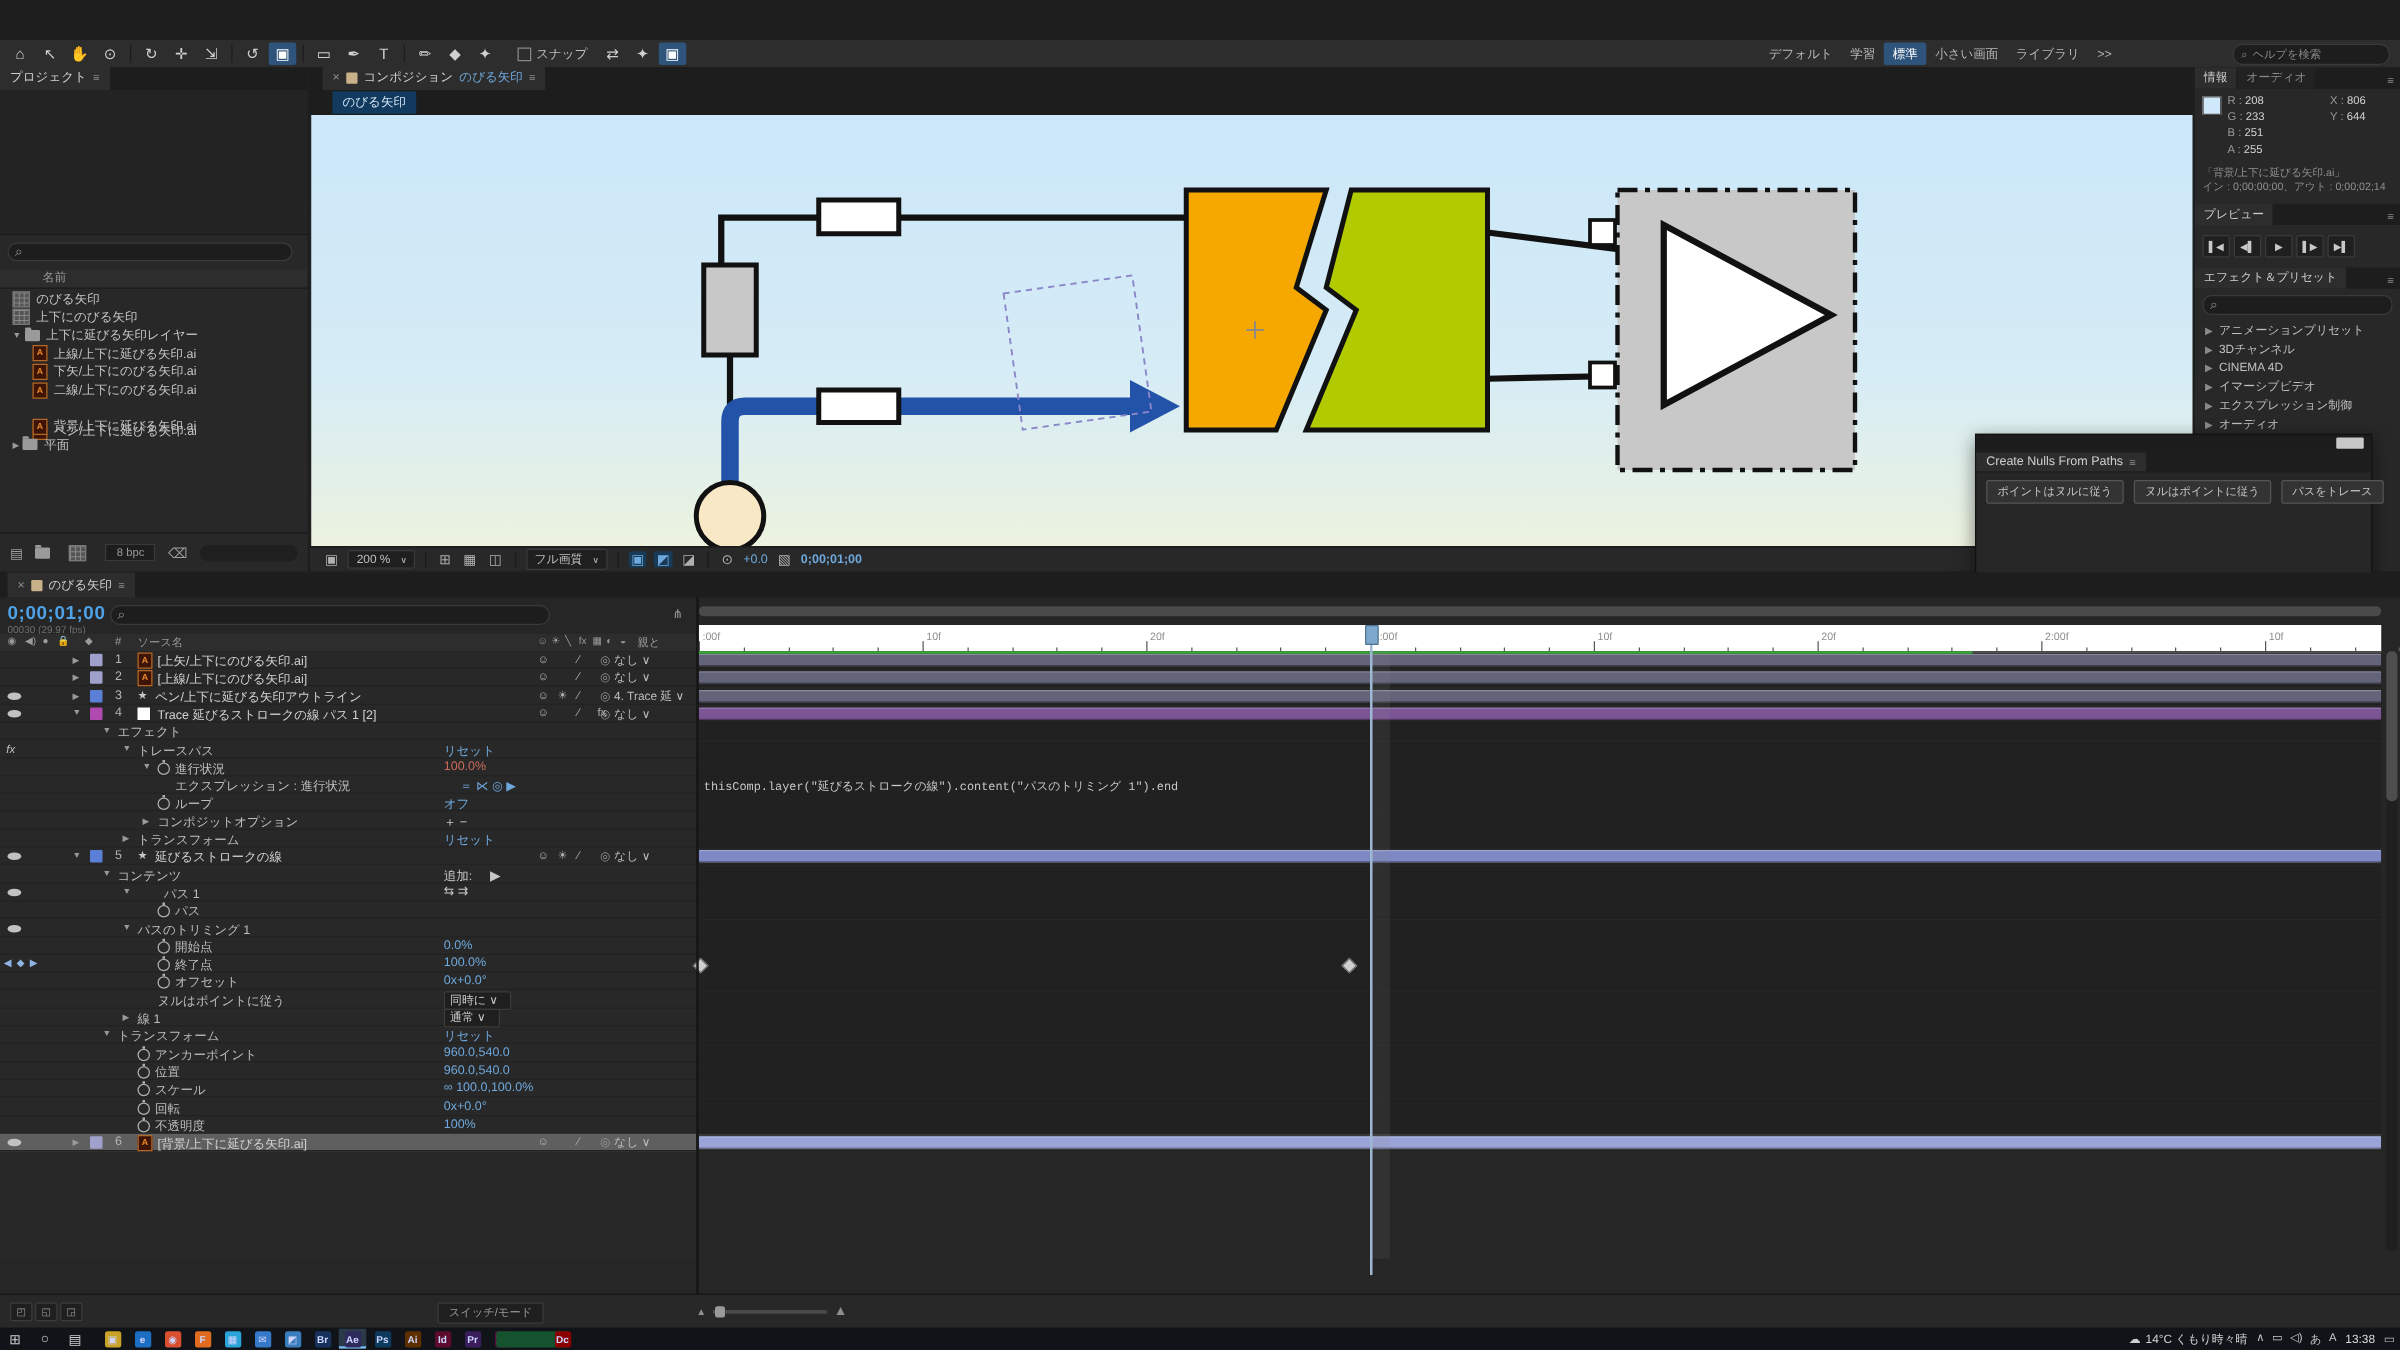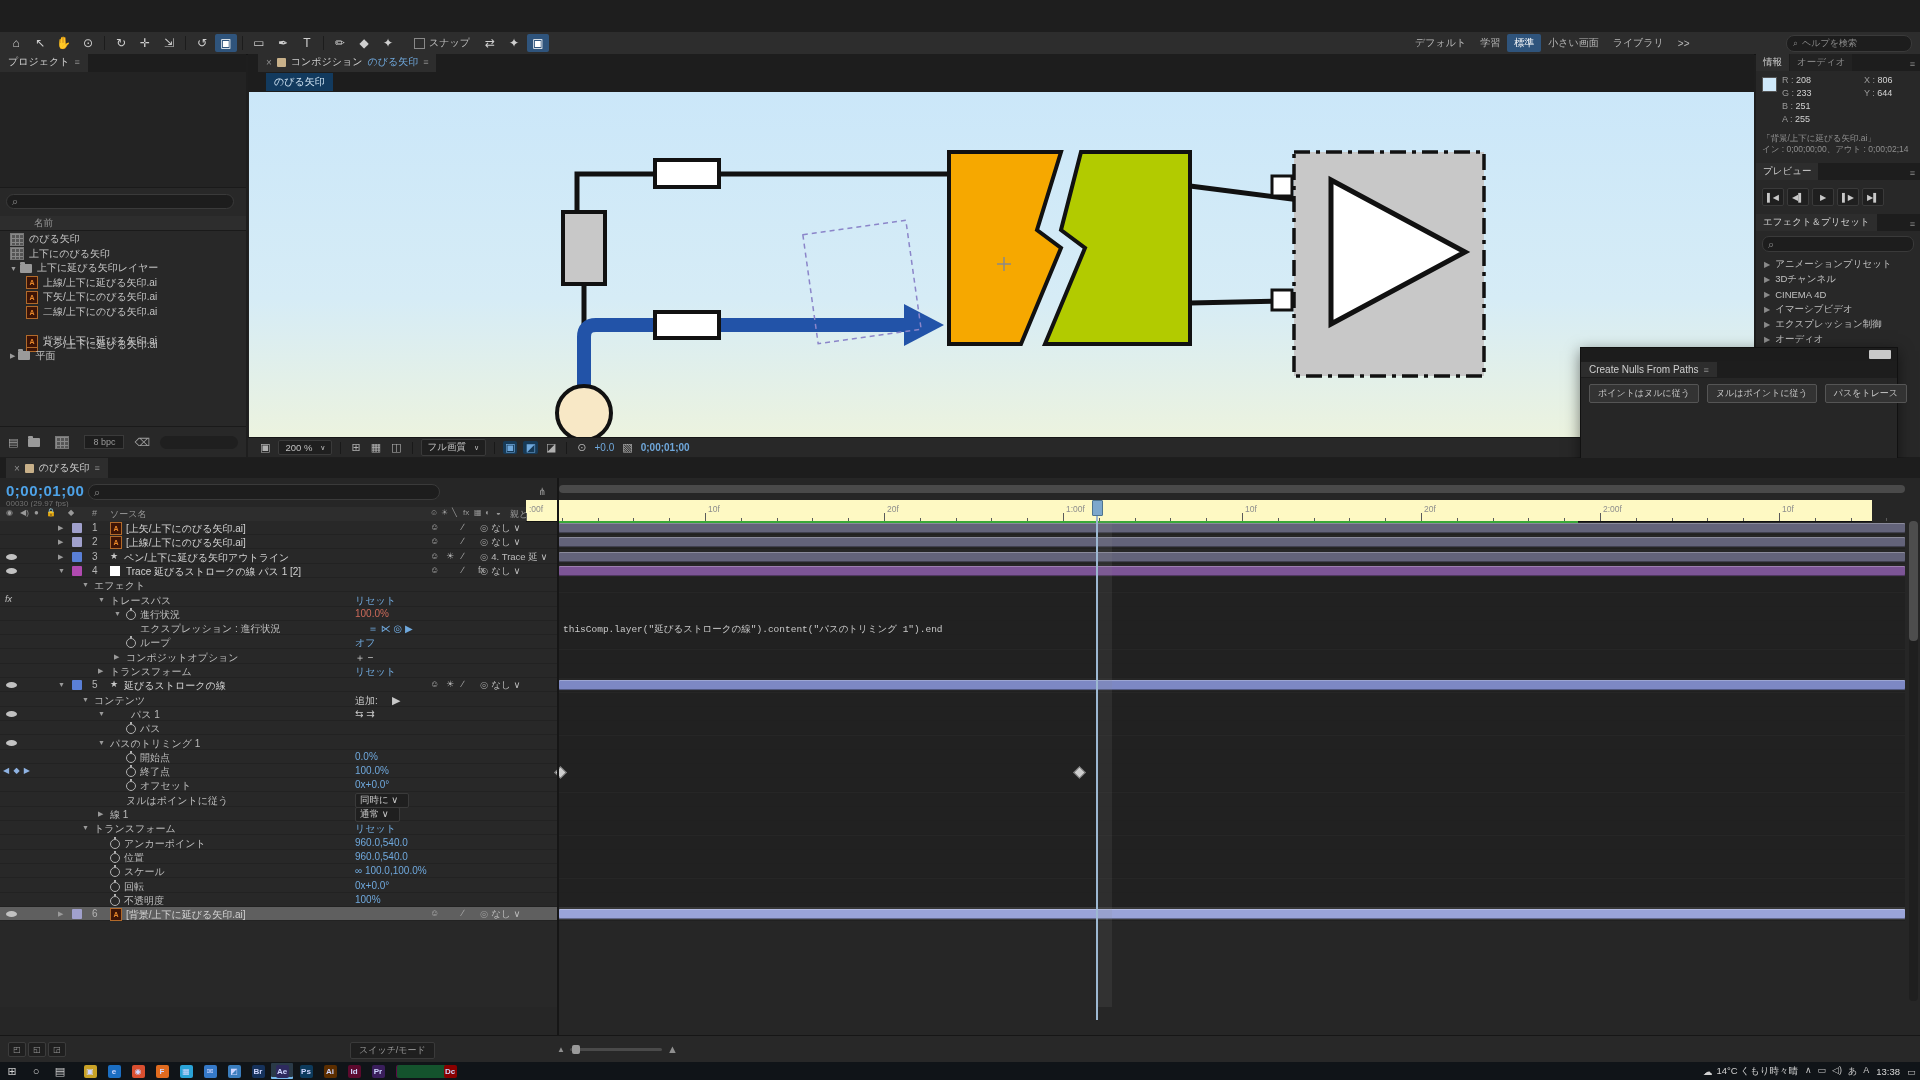--- a/index.html
+++ b/index.html
@@ -76,21 +76,21 @@
   .nbtn{background:#333;border:1px solid #555;border-radius:2px;color:#c8c8c8;font-size:9px;padding:2px 8px;white-space:nowrap;}
   
   #timeline{left:0;top:458px;width:1920px;height:604px;background:#262626;}
   #tl-tabs{height:20px;background:#1d1d1d;display:flex;align-items:flex-end;}
   #tl-tc{position:absolute;left:6px;top:24px;font-size:15px;font-weight:bold;color:#4ea3e8;letter-spacing:.5px;}
   #tl-tc-sub{position:absolute;left:6px;top:41px;font-size:8px;color:#707070;}
   #tl-search{position:absolute;left:88px;top:26px;width:352px;height:16px;background:#1d1d1d;border:1px solid #3a3a3a;border-radius:8px;display:flex;align-items:center;padding-left:5px;box-sizing:border-box;}
   #tl-colhead{position:absolute;left:0;top:49px;width:557px;height:14px;background:#2d2d2d;border-bottom:1px solid #191919;color:#9a9a9a;font-size:9px;}
   #tl-left-bg{position:absolute;left:0;top:63px;width:557px;height:486px;background:#282828;}
   #tl-divider{position:absolute;left:557px;top:20px;width:2px;height:577px;background:#161616;}
-  #tl-ruler{position:absolute;left:526px;top:42px;width:1346px;height:21px;background:#fef9c3;border-bottom:1px solid #111;}
+  #tl-ruler{position:absolute;left:559px;top:42px;width:1346px;height:21px;background:#ffffff;border-bottom:1px solid #111;}
   .ruler-label{position:absolute;top:4px;font-size:8.5px;color:#8d8d8d;}
   .tick{position:absolute;bottom:0;width:1px;background:#5a5a5a;}
   #tl-nav{position:absolute;left:559px;top:24px;width:1346px;height:14px;}
   #tl-nav .bar{position:absolute;left:0;top:3px;right:4px;height:8px;background:#4a4a4a;border-radius:4px;}
   #tl-rows{position:absolute;left:0;top:63px;width:1905px;height:486px;overflow:hidden;}
   .tl-row{position:absolute;left:0;width:1905px;height:14px;}
   .tl-row .left{position:absolute;left:0;top:0;width:557px;height:14px;border-bottom:1px solid #222;box-sizing:border-box;display:flex;align-items:center;}
   .tl-row .right{position:absolute;left:559px;top:0;width:1346px;height:14px;border-bottom:1px solid #202020;box-sizing:border-box;}
   .lay-name{font-size:10px;color:#d2d2d2;white-space:nowrap;}
   .prop-name{font-size:10px;color:#bdbdbd;white-space:nowrap;}

